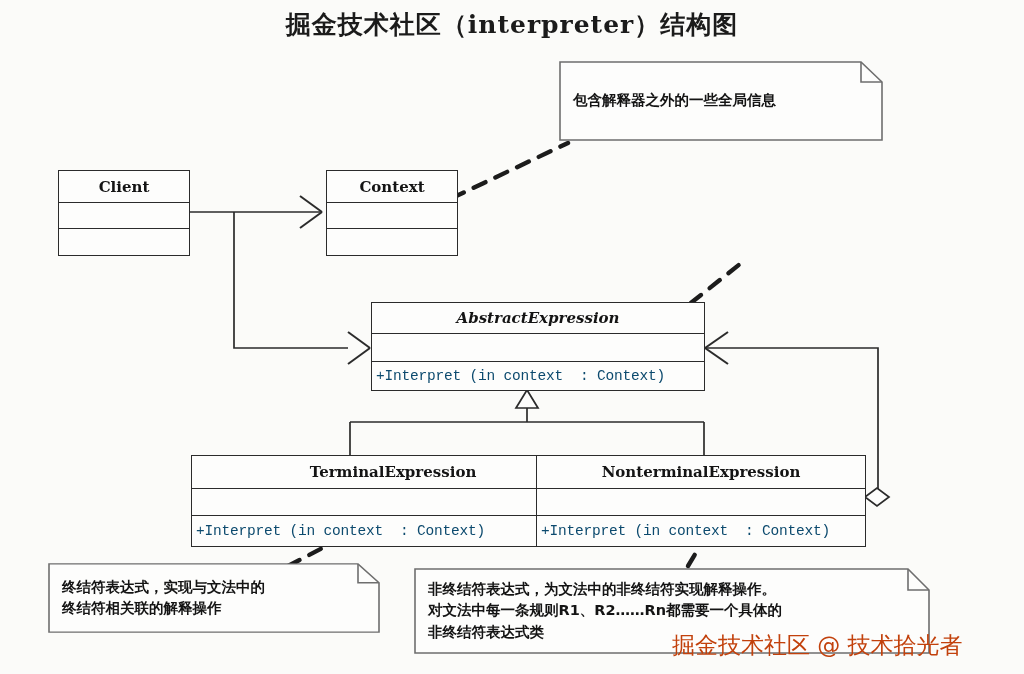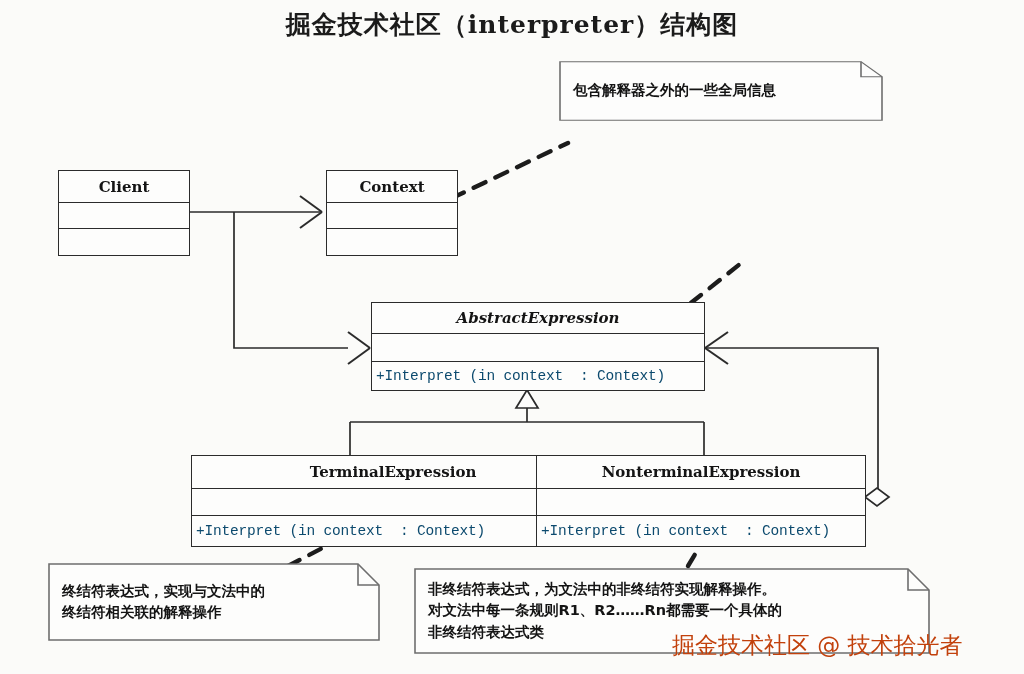--- a/index.html
+++ b/index.html
@@ -192,32 +192,32 @@
     <div class="uml-attrs" style="height:27px;"></div>
     <div class="uml-ops" style="flex:1;">+Interpret (in context  : Context)</div>
   </div>
 
   <div class="uml-class" style="left:536px; top:455px; width:330px; height:92px;">
     <div class="uml-name" style="height:33px;">NonterminalExpression</div>
     <div class="uml-attrs" style="height:27px;"></div>
     <div class="uml-ops" style="flex:1;">+Interpret (in context  : Context)</div>
   </div>
 
-  <div class="uml-note" style="left:559px; top:61px; width:324px; height:60px;">
+  <div class="uml-note" style="left:559px; top:61px; width:324px; height:80px;">
     <svg class="note-body" viewBox="0 0 324 84" preserveAspectRatio="none" xmlns="http://www.w3.org/2000/svg">
       <path d="M1,1 L302,1 L323,22 L323,83 L1,83 Z" fill="#fdfdfc" stroke="#6e6e6e" stroke-width="1.6"></path>
       <path d="M302,1 L302,22 L323,22" fill="none" stroke="#6e6e6e" stroke-width="1.6"></path>
     </svg>
     <div class="note-text">
       <span>包含解释器之外的一些全局信息</span>
     </div>
   </div>
 
 
-  <div class="uml-note" style="left:48px; top:563px; width:332px; height:78px;border-radius:30px;">
+  <div class="uml-note" style="left:48px; top:563px; width:332px; height:70px;border-radius:30px;">
     <svg class="note-body" viewBox="0 0 332 78" preserveAspectRatio="none" xmlns="http://www.w3.org/2000/svg">
       <path d="M1,1 L310,1 L331,22 L331,77 L1,77 Z" fill="#fdfdfc" stroke="#6e6e6e" stroke-width="1.6"></path>
       <path d="M310,1 L310,22 L331,22" fill="none" stroke="#6e6e6e" stroke-width="1.6"></path>
     </svg>
     <div class="note-text">
       <span>终结符表达式，实现与文法中的</span>
       <span>终结符相关联的解释操作</span>
     </div>
   </div>
 

